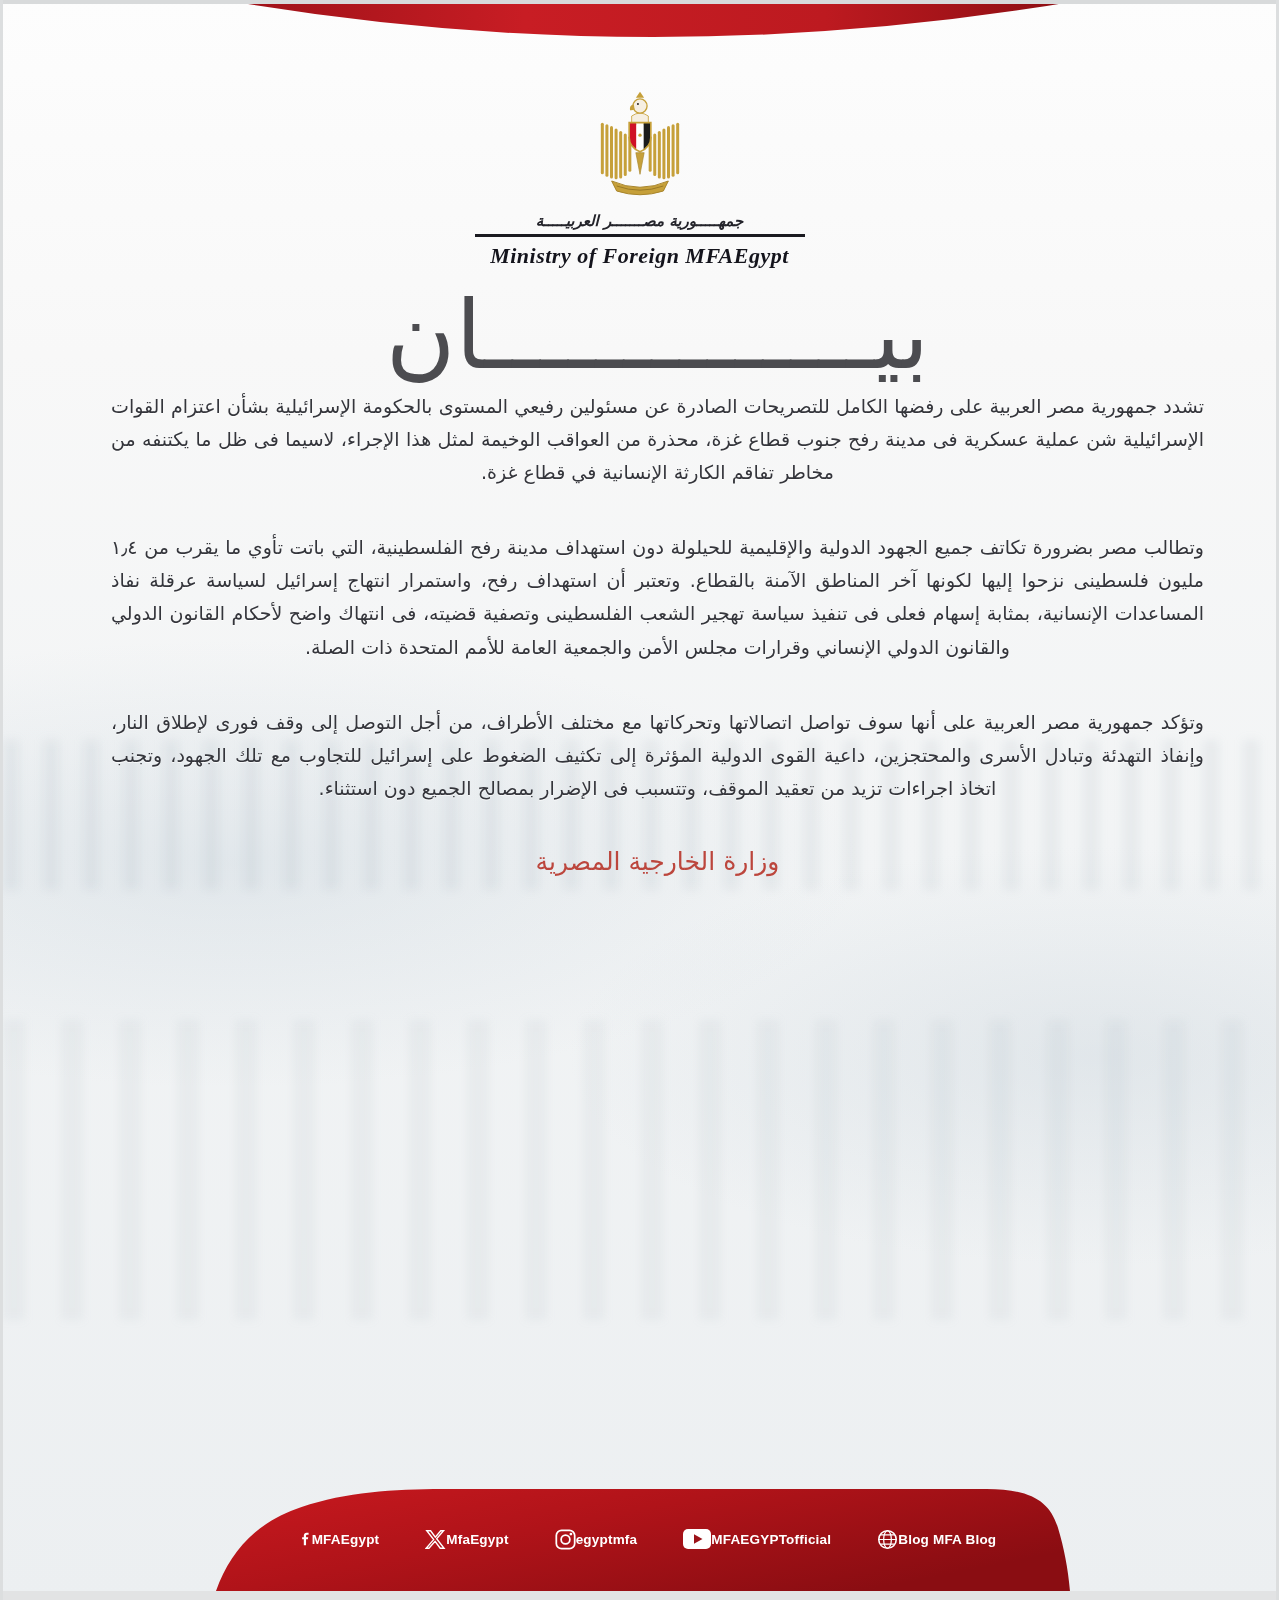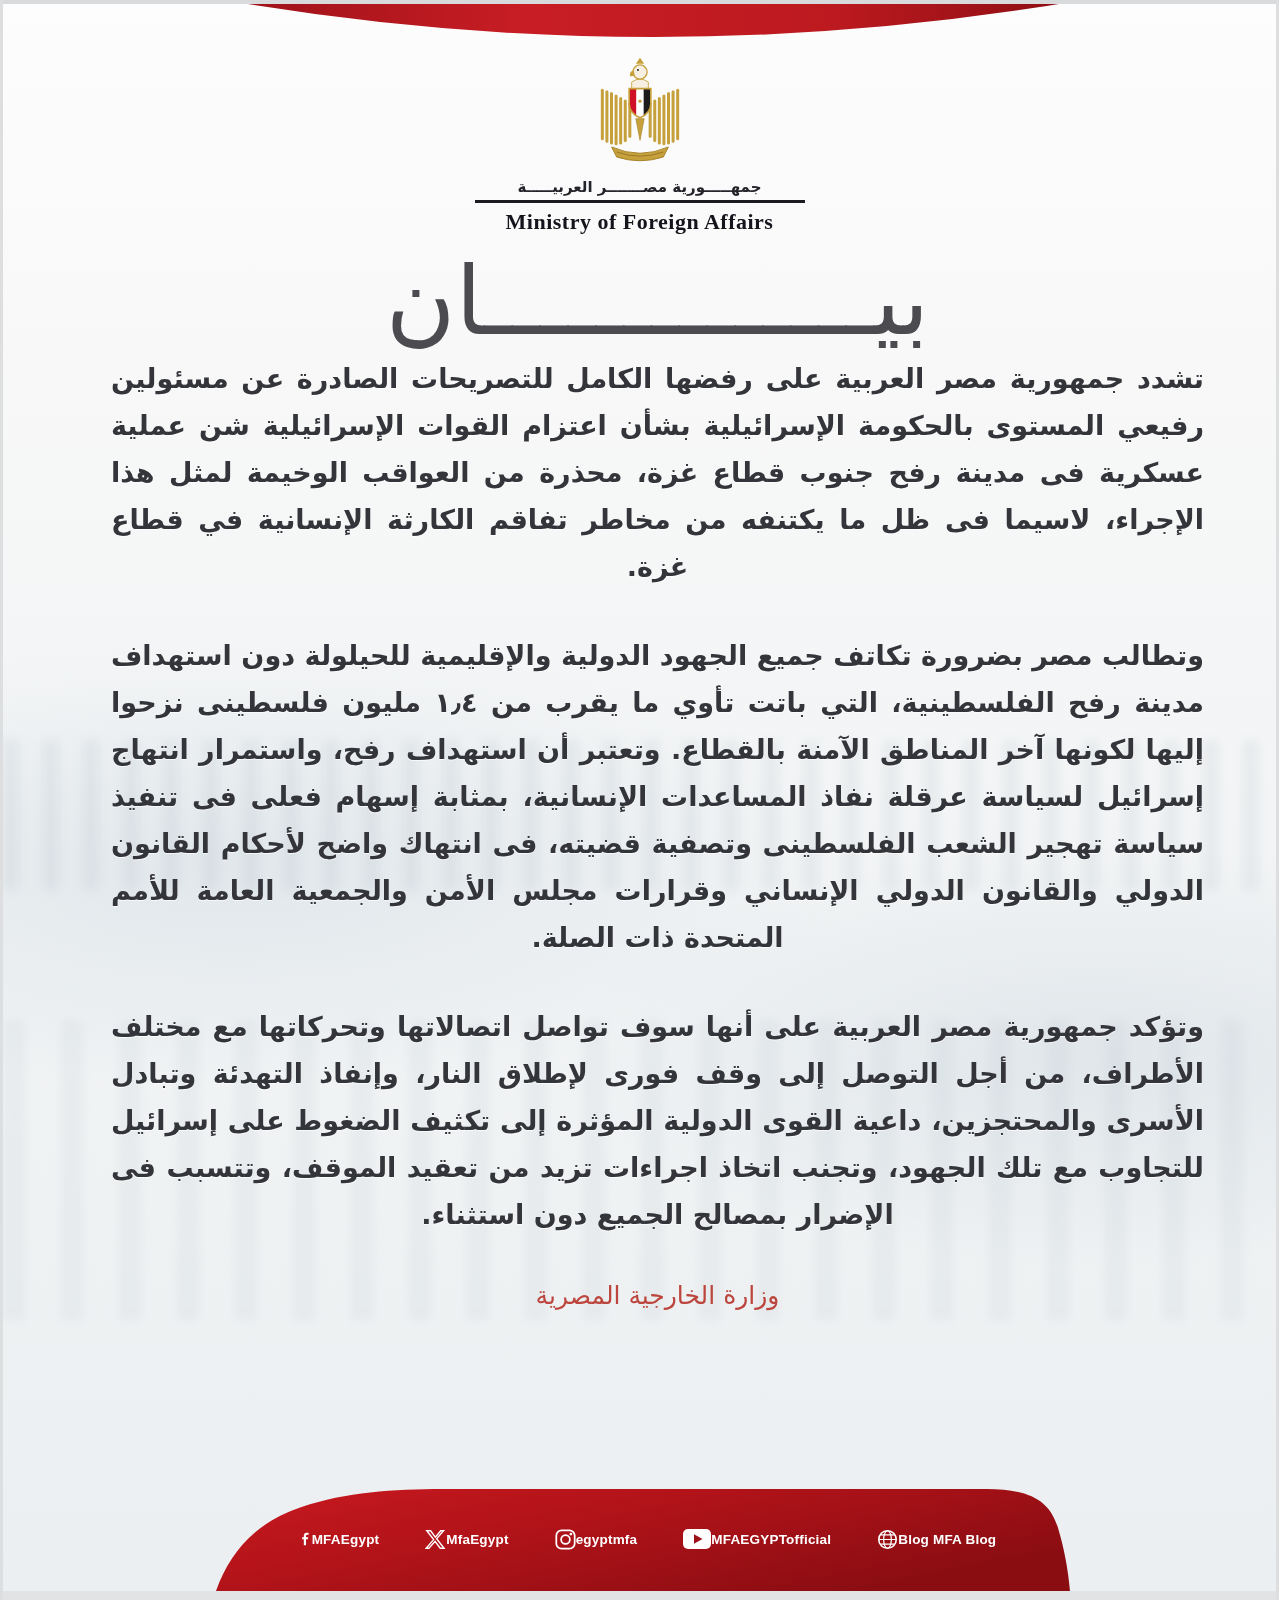--- a/index.html
+++ b/index.html
@@ -19,35 +19,35 @@
   }
   .edge-top{position:absolute;top:0;left:0;right:0;height:4px;background:#d8dadb;z-index:5;}
   .edge-bottom{position:absolute;bottom:0;left:0;right:0;height:9px;background:#e2e3e4;z-index:1;}
   .skyline{position:absolute;left:0;right:0;pointer-events:none;filter:blur(5px);}
   .skyline.a{top:740px;height:150px;background:repeating-linear-gradient(90deg,rgba(135,152,165,.10) 0 16px,rgba(135,152,165,0) 16px 40px);}
   .skyline.b{top:1020px;height:300px;background:repeating-linear-gradient(90deg,rgba(135,152,165,.07) 0 22px,rgba(135,152,165,0) 22px 58px);}
 
   .top-arc{position:absolute;top:0;left:0;width:100%;height:80px;z-index:4;}
   .bottom-dome{position:absolute;bottom:9px;left:0;width:100%;height:112px;z-index:2;}
 
-  header{position:relative;text-align:center;padding-top:56px;z-index:3;}
+  header{position:relative;text-align:center;padding-top:90px;z-index:3;font-style:italic;}
   .republic-line{margin-top:6px;font-size:15px;font-weight:bold;color:#23232a;letter-spacing:.5px;direction:rtl;}
   .ministry-ar{margin-top:0;font-size:47px;font-weight:bold;color:#141419;direction:rtl;line-height:1.25;}
   .header-divider{width:330px;height:3px;background:#1a1a20;margin:4px auto 6px;}
   .ministry-en{font-family:"Liberation Serif",serif;font-weight:bold;font-size:22px;color:#14141c;letter-spacing:.5px;}
 
   main{position:relative;z-index:3;padding:0 72px;direction:rtl;margin-left:36px;}
   .statement-title{
     text-align:center;font-size:95px;line-height:1.15;color:#4c4c50;
     margin:12px 0 0;font-weight:normal;
   }
   .headline{margin:28px 0 46px;text-align:center;font-size:29px;font-weight:bold;
     color:#1d1d20;line-height:1.75;text-shadow:0 1px 0 rgba(255,255,255,.65);}
   .body-paragraph{
-    font-size:27px;font-weight:bold;color:#34353b;line-height:1.74;
+    font-size:19px;font-weight:normal;color:#34353b;line-height:1.74;
     margin:0 0 42px;text-align:justify;text-align-last:center;
     text-shadow:0 1px 0 rgba(255,255,255,.7);
   }
   .signature{ text-align:center;font-size:25px;font-weight:normal;color:#bc463d;margin-top:2px;text-align-last:center;}
 
   .social-row{
     position:absolute;left:0;right:0;bottom:50px;z-index:3;
     display:flex;justify-content:center;align-items:center;gap:46px;
     transform:translateX(8px);
   }
@@ -119,21 +119,21 @@
       <path d="M47 38 h26 v18 q0 11 -13 17 q-13 -6 -13 -17 z" fill="none" stroke="#c6a03a" stroke-width="2"></path>
 
       <path d="M55 74 h10 l-5 26 z" fill="#c6a03a" stroke="#a8852c" stroke-width="0.8"></path>
 
       <path d="M26 108 q34 15 68 0 l-6 12 q-28 9 -56 0 z" fill="#c6a03a" stroke="#a8852c" stroke-width="1.2"></path>
       <path d="M32 114 q28 10 56 0" fill="none" stroke="#8f7124" stroke-width="1"></path>
     </svg>
 
     <div class="republic-line">جمهـــــورية مصـــــــر العربيـــــة</div>
     <div class="header-divider"></div>
-    <div class="ministry-en">Ministry of Foreign Affairs</div>
+    <div class="ministry-en">Ministry of Foreign MFAEgypt</div>
   </header>
 
   <main>
     <h1 class="statement-title">بيــــــــــــــان</h1>
 
 
     <p class="body-paragraph">تشدد جمهورية مصر العربية على رفضها الكامل للتصريحات الصادرة عن مسئولين رفيعي المستوى بالحكومة الإسرائيلية بشأن اعتزام القوات الإسرائيلية شن عملية عسكرية فى مدينة رفح جنوب قطاع غزة، محذرة من العواقب الوخيمة لمثل هذا الإجراء، لاسيما فى ظل ما يكتنفه من مخاطر تفاقم الكارثة الإنسانية في قطاع غزة.</p>
     <p class="body-paragraph">وتطالب مصر بضرورة تكاتف جميع الجهود الدولية والإقليمية للحيلولة دون استهداف مدينة رفح الفلسطينية، التي باتت تأوي ما يقرب من ١٫٤ مليون فلسطينى نزحوا إليها لكونها آخر المناطق الآمنة بالقطاع. وتعتبر أن استهداف رفح، واستمرار انتهاج إسرائيل لسياسة عرقلة نفاذ المساعدات الإنسانية، بمثابة إسهام فعلى فى تنفيذ سياسة تهجير الشعب الفلسطينى وتصفية قضيته، فى انتهاك واضح لأحكام القانون الدولي والقانون الدولي الإنساني وقرارات مجلس الأمن والجمعية العامة للأمم المتحدة ذات الصلة.</p>
     <p class="body-paragraph">وتؤكد جمهورية مصر العربية على أنها سوف تواصل اتصالاتها وتحركاتها مع مختلف الأطراف، من أجل التوصل إلى وقف فورى لإطلاق النار، وإنفاذ التهدئة وتبادل الأسرى والمحتجزين، داعية القوى الدولية المؤثرة إلى تكثيف الضغوط على إسرائيل للتجاوب مع تلك الجهود، وتجنب اتخاذ اجراءات تزيد من تعقيد الموقف، وتتسبب فى الإضرار بمصالح الجميع دون استثناء.</p>
 

